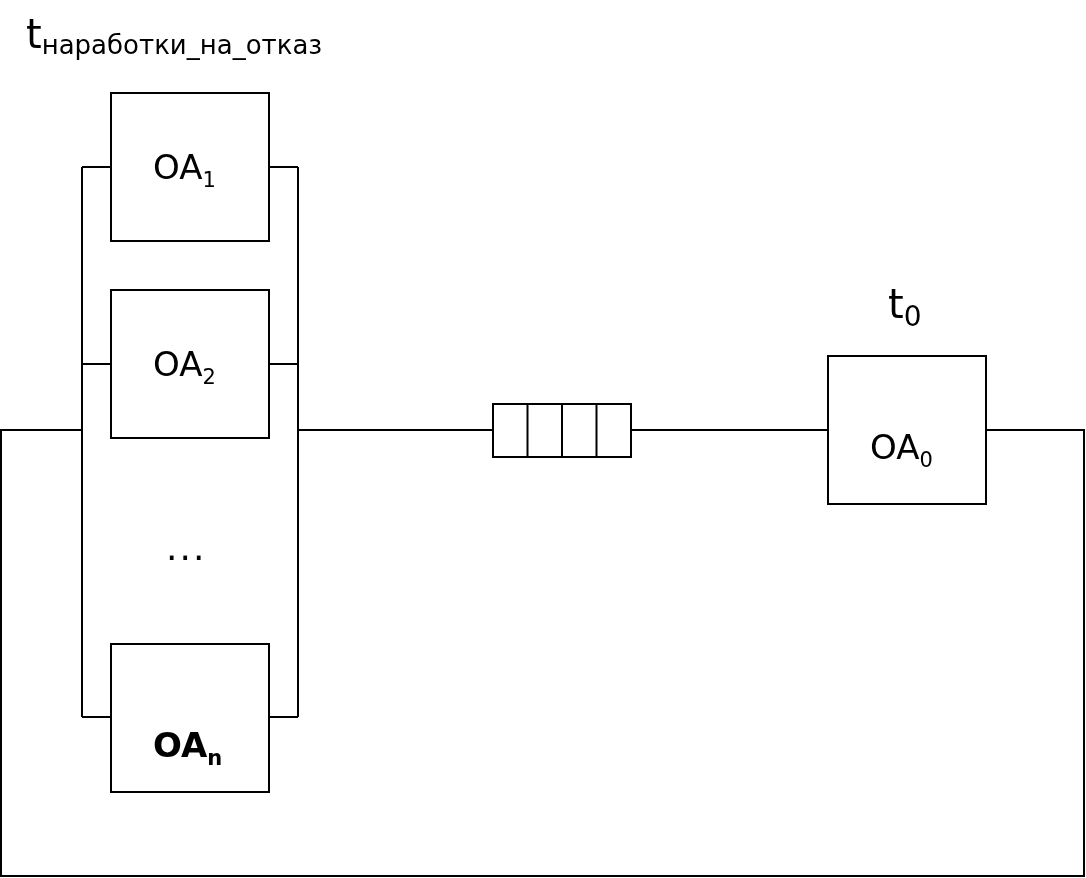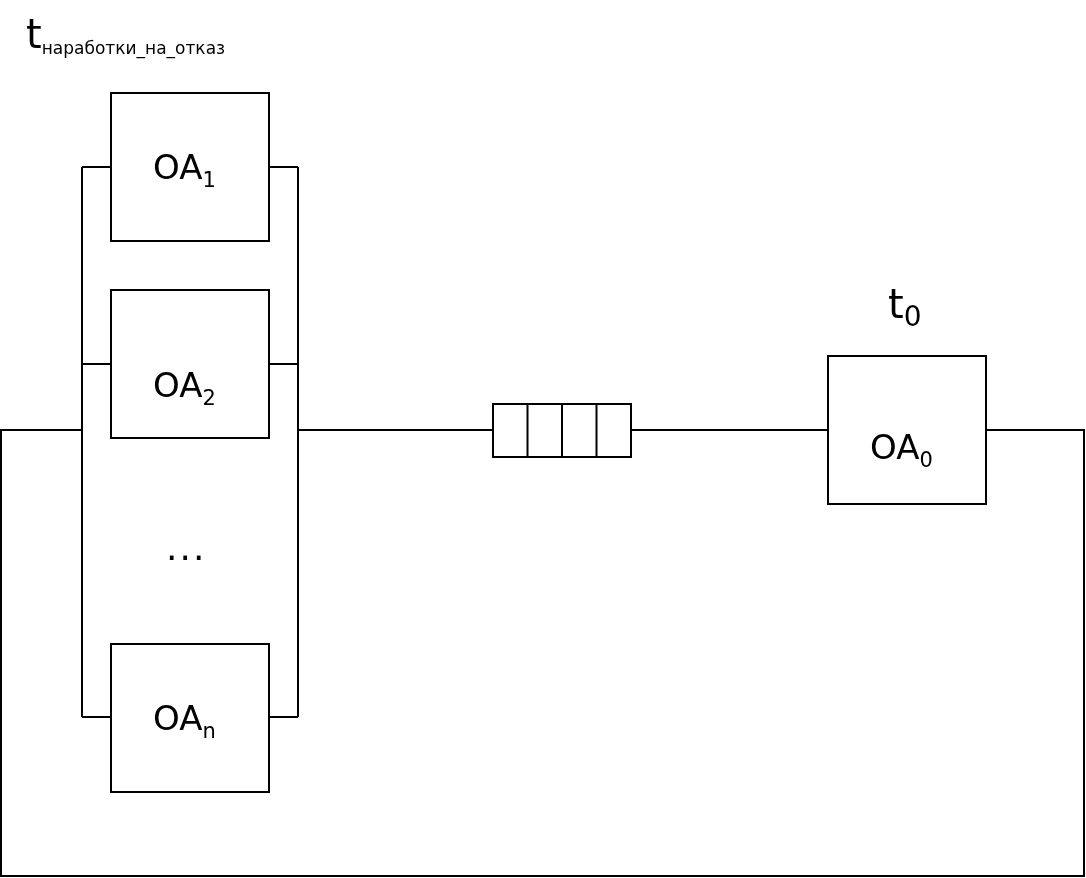--- a/index.html
+++ b/index.html
@@ -1,21 +1,21 @@
 <!DOCTYPE html>
 <html><head>
   <meta charset="utf-8">
   <style>
     html, body { margin: 0; padding: 0; background: #ffffff; }
     body { width: 1086px; height: 878px; position: relative; overflow: hidden;
            font-family: "DejaVu Sans", sans-serif; color: #000; }
     svg { position: absolute; left: 0; top: 0; }
     .label { position: absolute; white-space: nowrap; line-height: 1; }
     .title { left: 26px; top: 14px; font-size: 40px; }
-    .title sub { font-size: 17px; vertical-align: baseline; position: relative; top: 6px; }
+    .title sub { font-size: 26px; vertical-align: baseline; position: relative; top: 6px; }
     .boxlabel { font-size: 34px; }
     .boxlabel sub { font-size: 21px; vertical-align: baseline; position: relative; top: 8px; }
     .t0 { font-size: 40px; }
     .t0 sub { font-size: 28px; vertical-align: baseline; position: relative; top: 8px; }
     .ellipsis { font-size: 36px; left: 166px; top: 530px; letter-spacing: 2px; }
   </style>
 </head>
 <body>
 
 <svg width="1086" height="878" viewBox="0 0 1086 878" xmlns="http://www.w3.org/2000/svg">
@@ -49,21 +49,21 @@
     <rect x="828" y="356" width="158" height="148"></rect>
 
     <polyline points="986,430 1084,430 1084,876 1,876 1,430 82,430"></polyline>
   </g>
 </svg>
 
 <div class="label title"><span>t</span><sub>наработки_на_отказ</sub></div>
 
 <div class="label boxlabel" style="left:153px; top:150px;"><span>OA</span><sub>1</sub></div>
 
-<div class="label boxlabel" style="left:153px; top:347px;margin-top:21px;"><span>OA</span><sub>2</sub></div>
+<div class="label boxlabel" style="left:153px; top:347px;"><span>OA</span><sub>2</sub></div>
 
 <div class="label ellipsis">...</div>
 
-<div class="label boxlabel" style="left:153px; top:701px;"><span>OA</span><sub>n</sub></div>
+<div class="label boxlabel" style="left:153px; top:728px;font-weight:bold;"><span>OA</span><sub>n</sub></div>
 
 <div class="label t0" style="left:888px; top:284px;"><span>t</span><sub>0</sub></div>
 
 <div class="label boxlabel" style="left:870px; top:430px;"><span>OA</span><sub>0</sub></div>
 
 </body></html>

